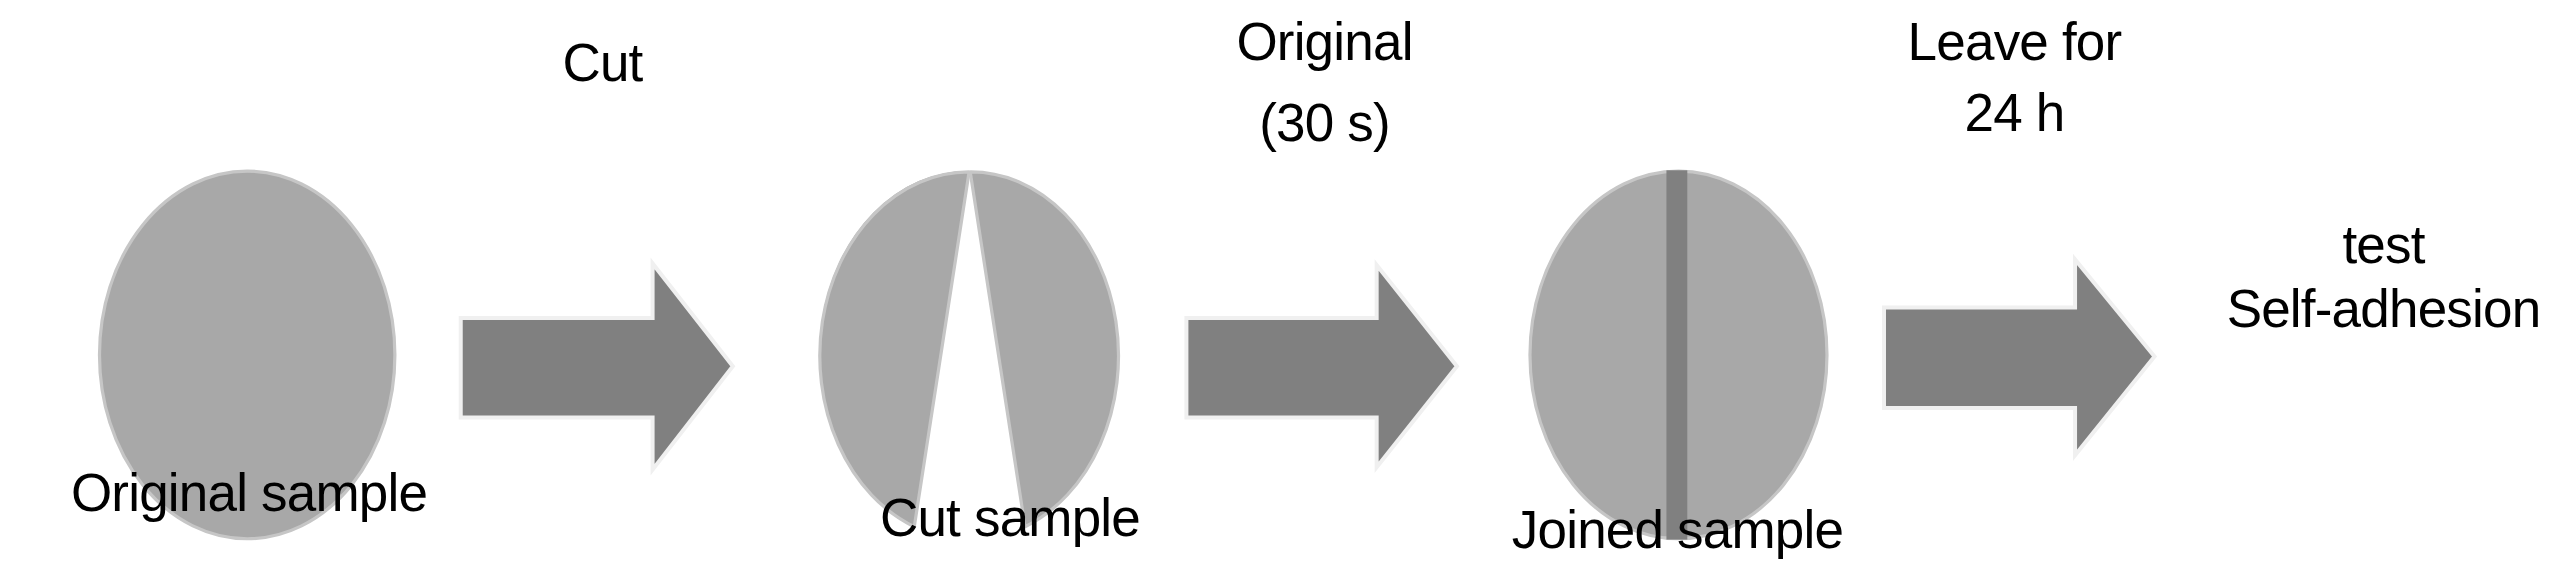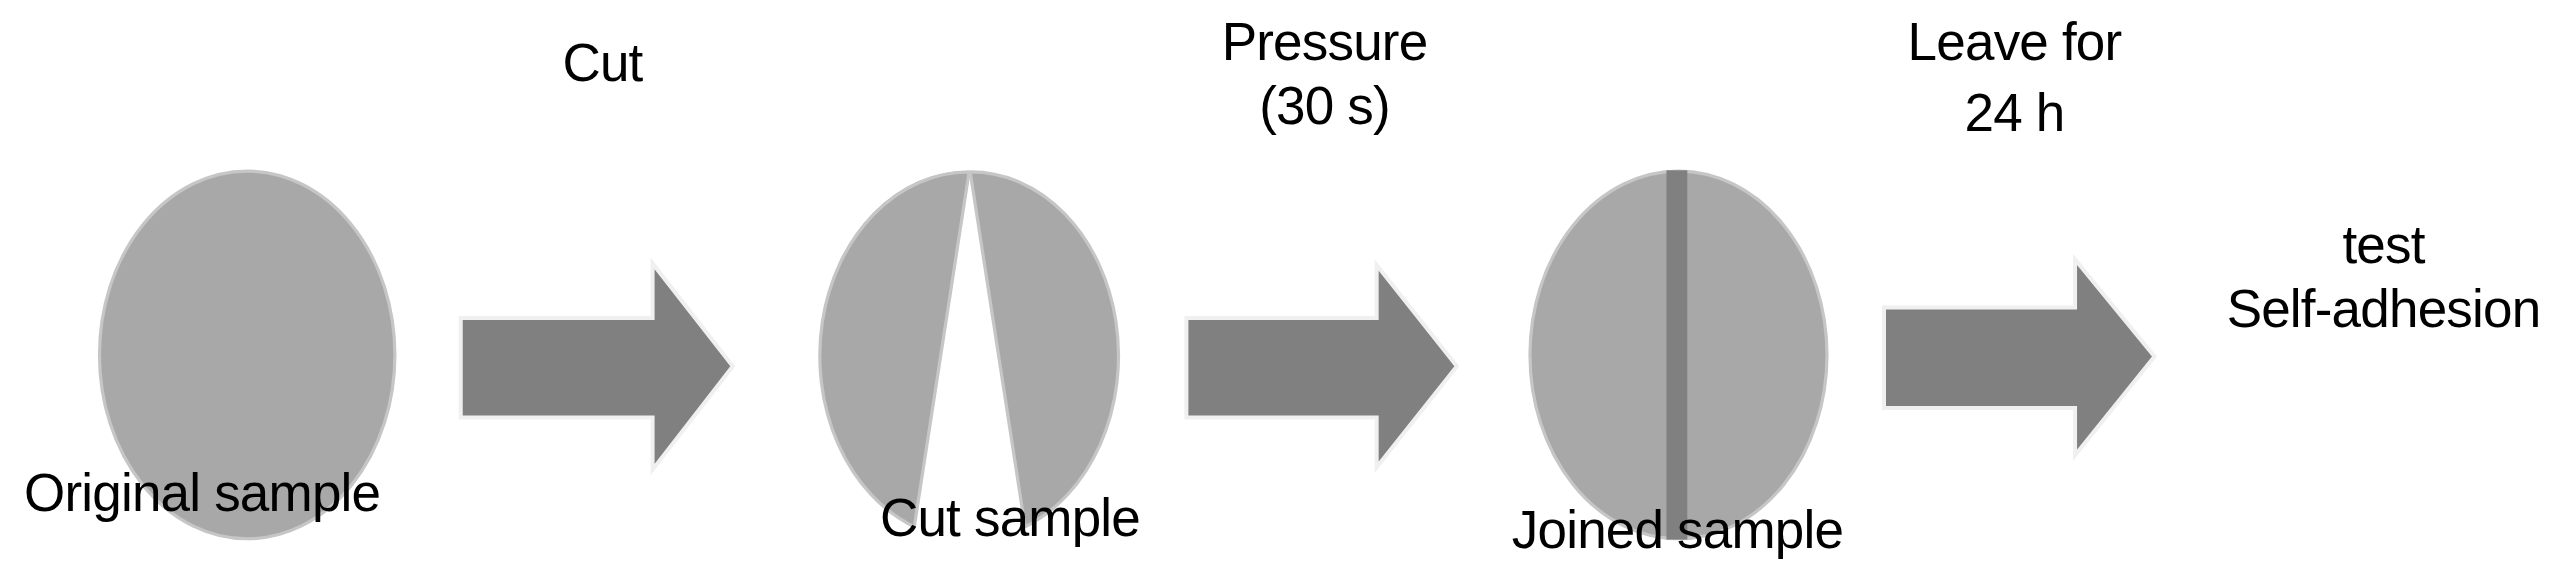--- a/index.html
+++ b/index.html
@@ -34,30 +34,30 @@
     <rect x="2056" y="212" width="26" height="460" fill="#808080"></rect>
 
     <polygon points="2327,383 2565,383 2565,323 2664,444 2565,567 2565,508 2327,508" fill="#808080" stroke="#f0f0f0" stroke-width="5" stroke-linejoin="miter"></polygon>
   </svg>
 
   <div class="lbl" style="left:506px; top:30.5px; width:161px;">
     <span>Cut</span>
   </div>
 
   <div class="lbl" style="left:1172px; top:9.6px; width:273px;">
-    <div>Pressure</div>
-    <div style="margin-top:1px;">(30 s)</div>
+    <div>Original</div>
+    <div style="margin-top:18px;">(30 s)</div>
   </div>
 
   <div class="lbl" style="left:1862px; top:9.6px; width:273px;text-align:center;">
     <div>Leave for</div>
     <div style="margin-top:8px;">24 h</div>
   </div>
 
-  <div class="lbl" style="left:8px; top:461px; width:450px; text-align:left;">Original sample</div>
+  <div class="lbl" style="left:8px; top:461px; width:450px; text-align:center;">Original sample</div>
 
   <div class="lbl" style="left:787px; top:486px; width:337px;text-align:right;">Cut sample</div>
 
   <div class="lbl" style="left:1453px; top:498px; width:417px;">Joined sample</div>
 
   <div class="lbl" style="left:2167px; top:213px; width:401px; line-height:64px;">
     <div>test</div>
     <div>Self-adhesion</div>
   </div>
 

